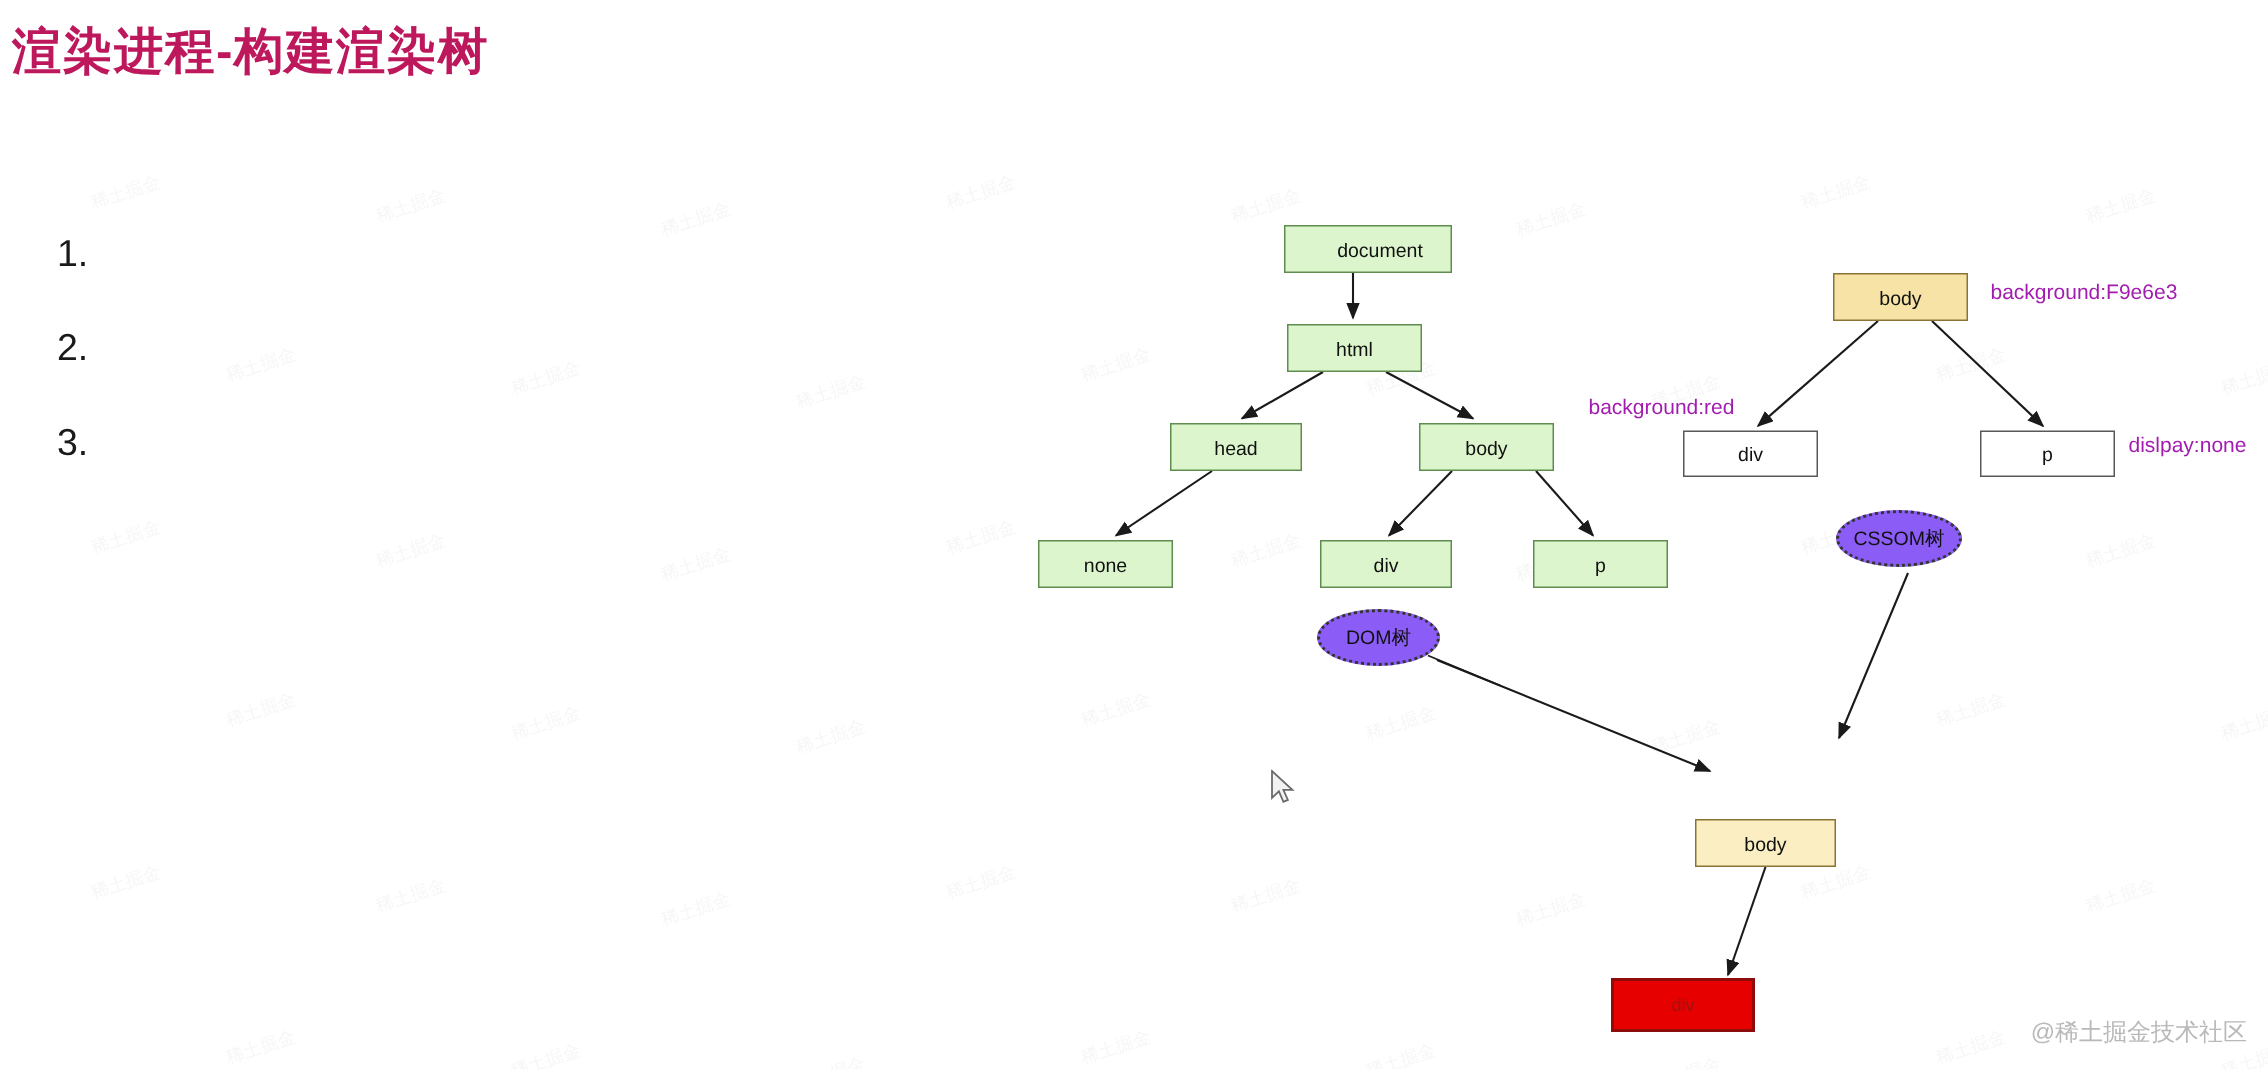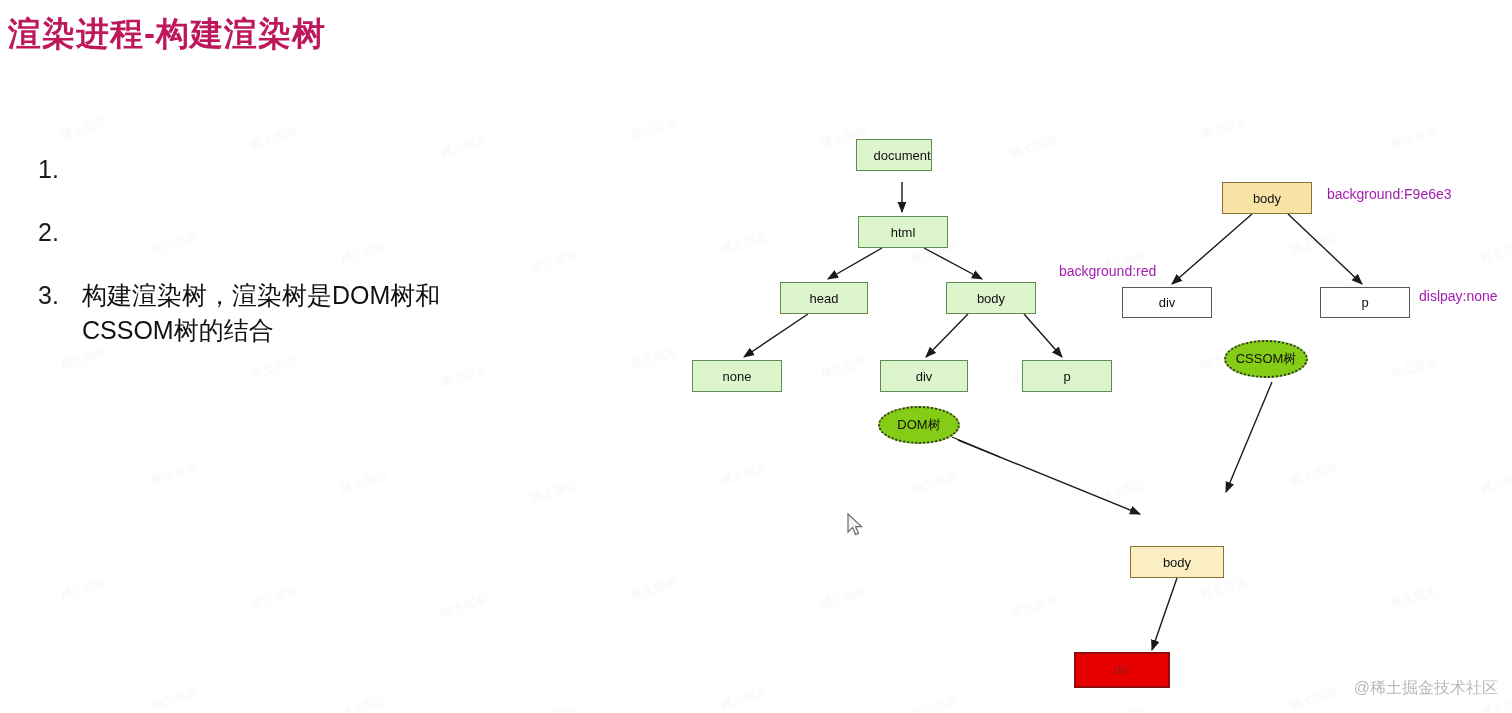--- a/index.html
+++ b/index.html
@@ -143,21 +143,21 @@
     display: flex;
     align-items: center;
     justify-content: center;
     font-size: 13px;
     color: #111;
     z-index: 2;
   }
   .bubble-ellipse {
     border: 2px dotted #333;
     border-radius: 50%;
-    background: #84cc16;
+    background: #8b5cf6;
   }
   .hex-wrap {
     position: absolute;
     z-index: 2;
   }
   .hex-wrap svg { display: block; }
   .hex-wrap .hex-label {
     position: absolute;
     inset: 0;
     display: flex;
@@ -243,22 +243,20 @@
 
 <div id="steps-list">
   <div class="step-item">
     <div class="step-num">1.</div>
   </div>
   <div class="step-item">
     <div class="step-num">2.</div>
   </div>
   <div class="step-item">
     <div class="step-num">3.</div>
-    <div class="step-text">构建渲染树，渲染树是DOM树和
-CSSOM树的结合</div>
   </div>
 </div>
 
 <div id="diagram">
 
   <svg id="diagram-edges" viewBox="0 0 1512 713" xmlns="http://www.w3.org/2000/svg">
     <defs>
       <marker id="arrow" markerWidth="9" markerHeight="9" refX="7.2" refY="3.2" orient="auto" markerUnits="strokeWidth">
         <path d="M0,0 L8,3.2 L0,6.4 z" fill="#1a1a1a"></path>
       </marker>
@@ -277,21 +275,21 @@
 
       <line x1="958" y1="440" x2="1140" y2="514"></line>
       <line x1="1272" y1="382" x2="1226" y2="492"></line>
 
       <line x1="1177" y1="578" x2="1152" y2="650"></line>
     </g>
 
     <line x1="952" y1="437" x2="1000" y2="457" stroke="#1a1a1a" stroke-width="1.2"></line>
   </svg>
 
-  <div class="node node-dom" style="left:856px; top:139px; width:76px; height:32px;padding-left:16px;">document</div>
+  <div class="node node-dom" style="left:856px; top:150px; width:112px; height:32px;padding-left:16px;">document</div>
   <div class="node node-dom" style="left:858px; top:216px; width:90px; height:32px;">html</div>
   <div class="node node-dom" style="left:780px; top:282px; width:88px; height:32px;">head</div>
   <div class="node node-dom" style="left:946px; top:282px; width:90px; height:32px;">body</div>
   <div class="node node-dom" style="left:692px; top:360px; width:90px; height:32px;">none</div>
   <div class="node node-dom" style="left:880px; top:360px; width:88px; height:32px;">div</div>
   <div class="node node-dom" style="left:1022px; top:360px; width:90px; height:32px;">p</div>
 
   <div class="bubble bubble-ellipse" style="left:878px; top:406px; width:82px; height:38px;">DOM树</div>
 
   <div class="node node-yellow" style="left:1222px; top:182px; width:90px; height:32px;">body</div>

